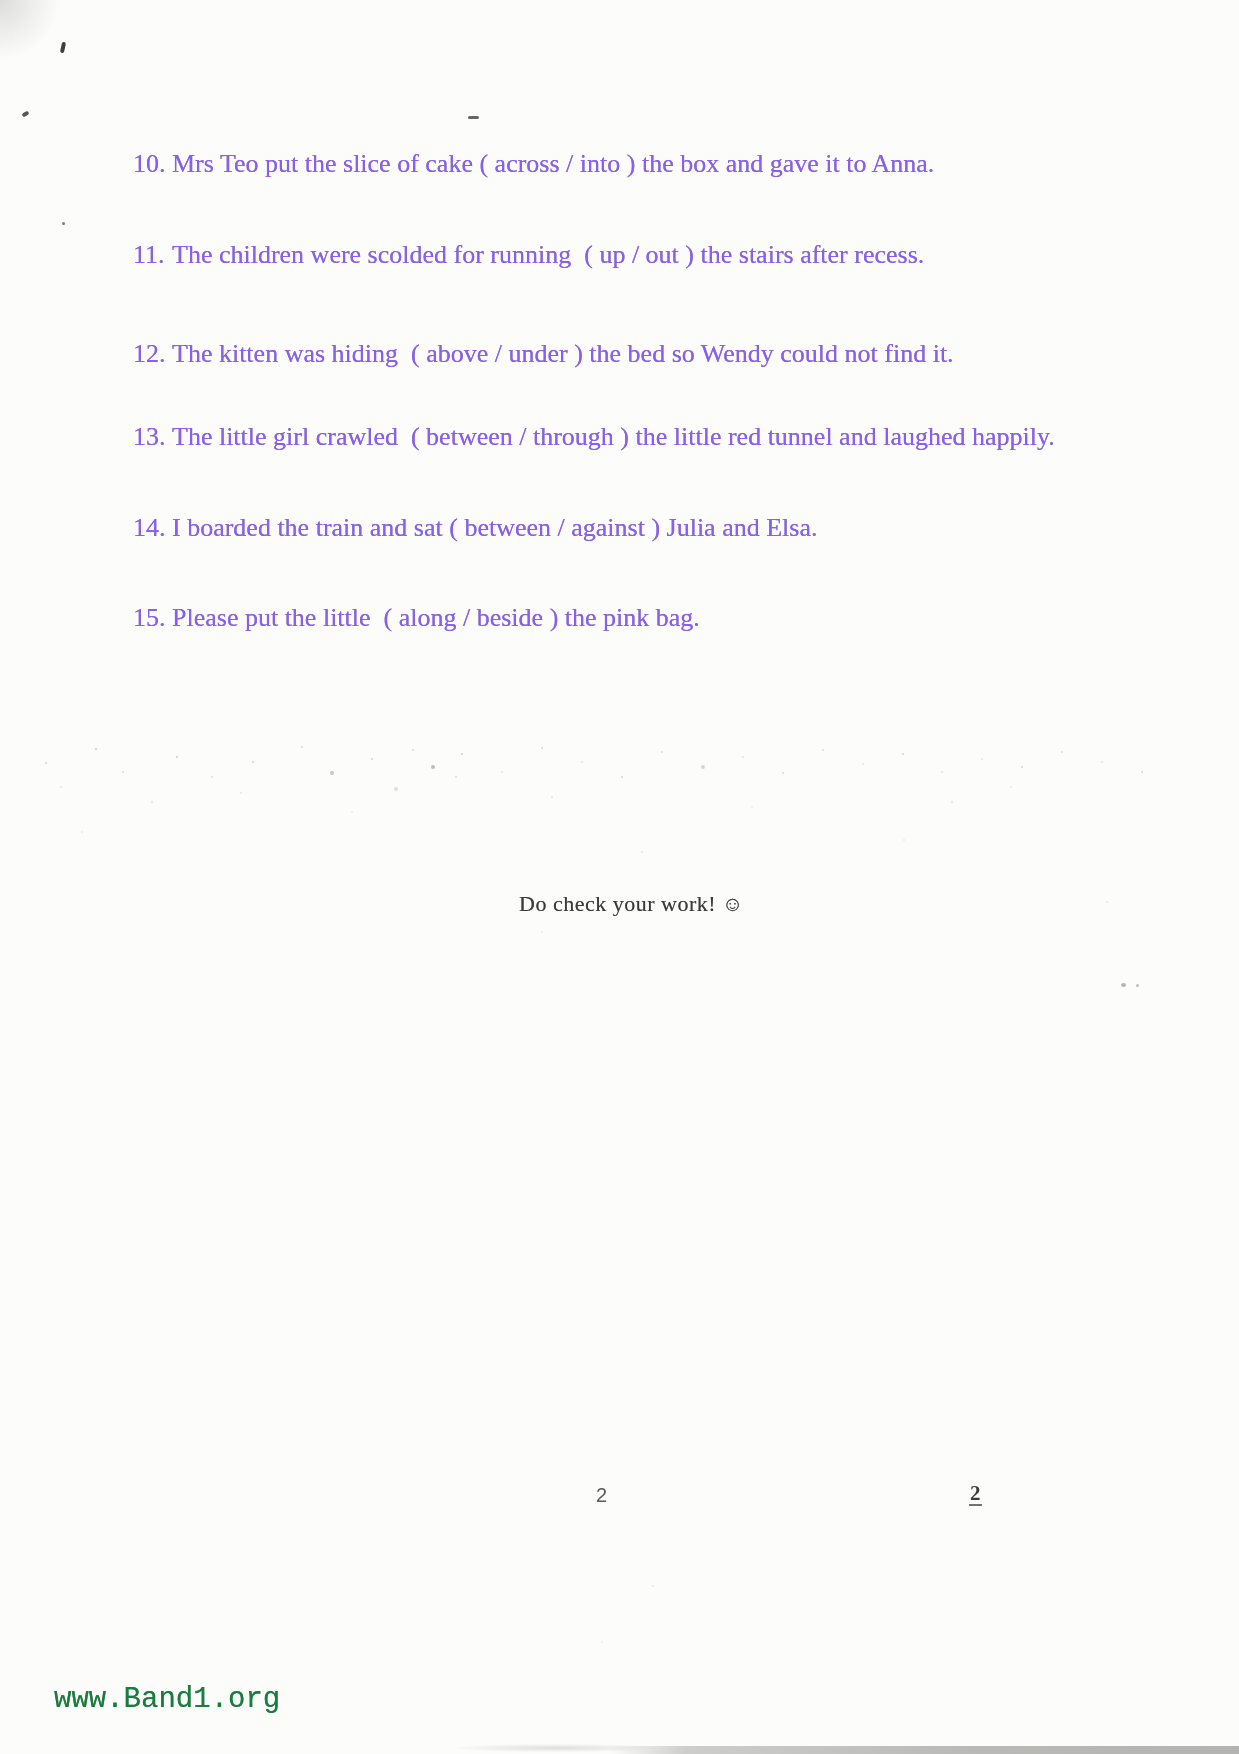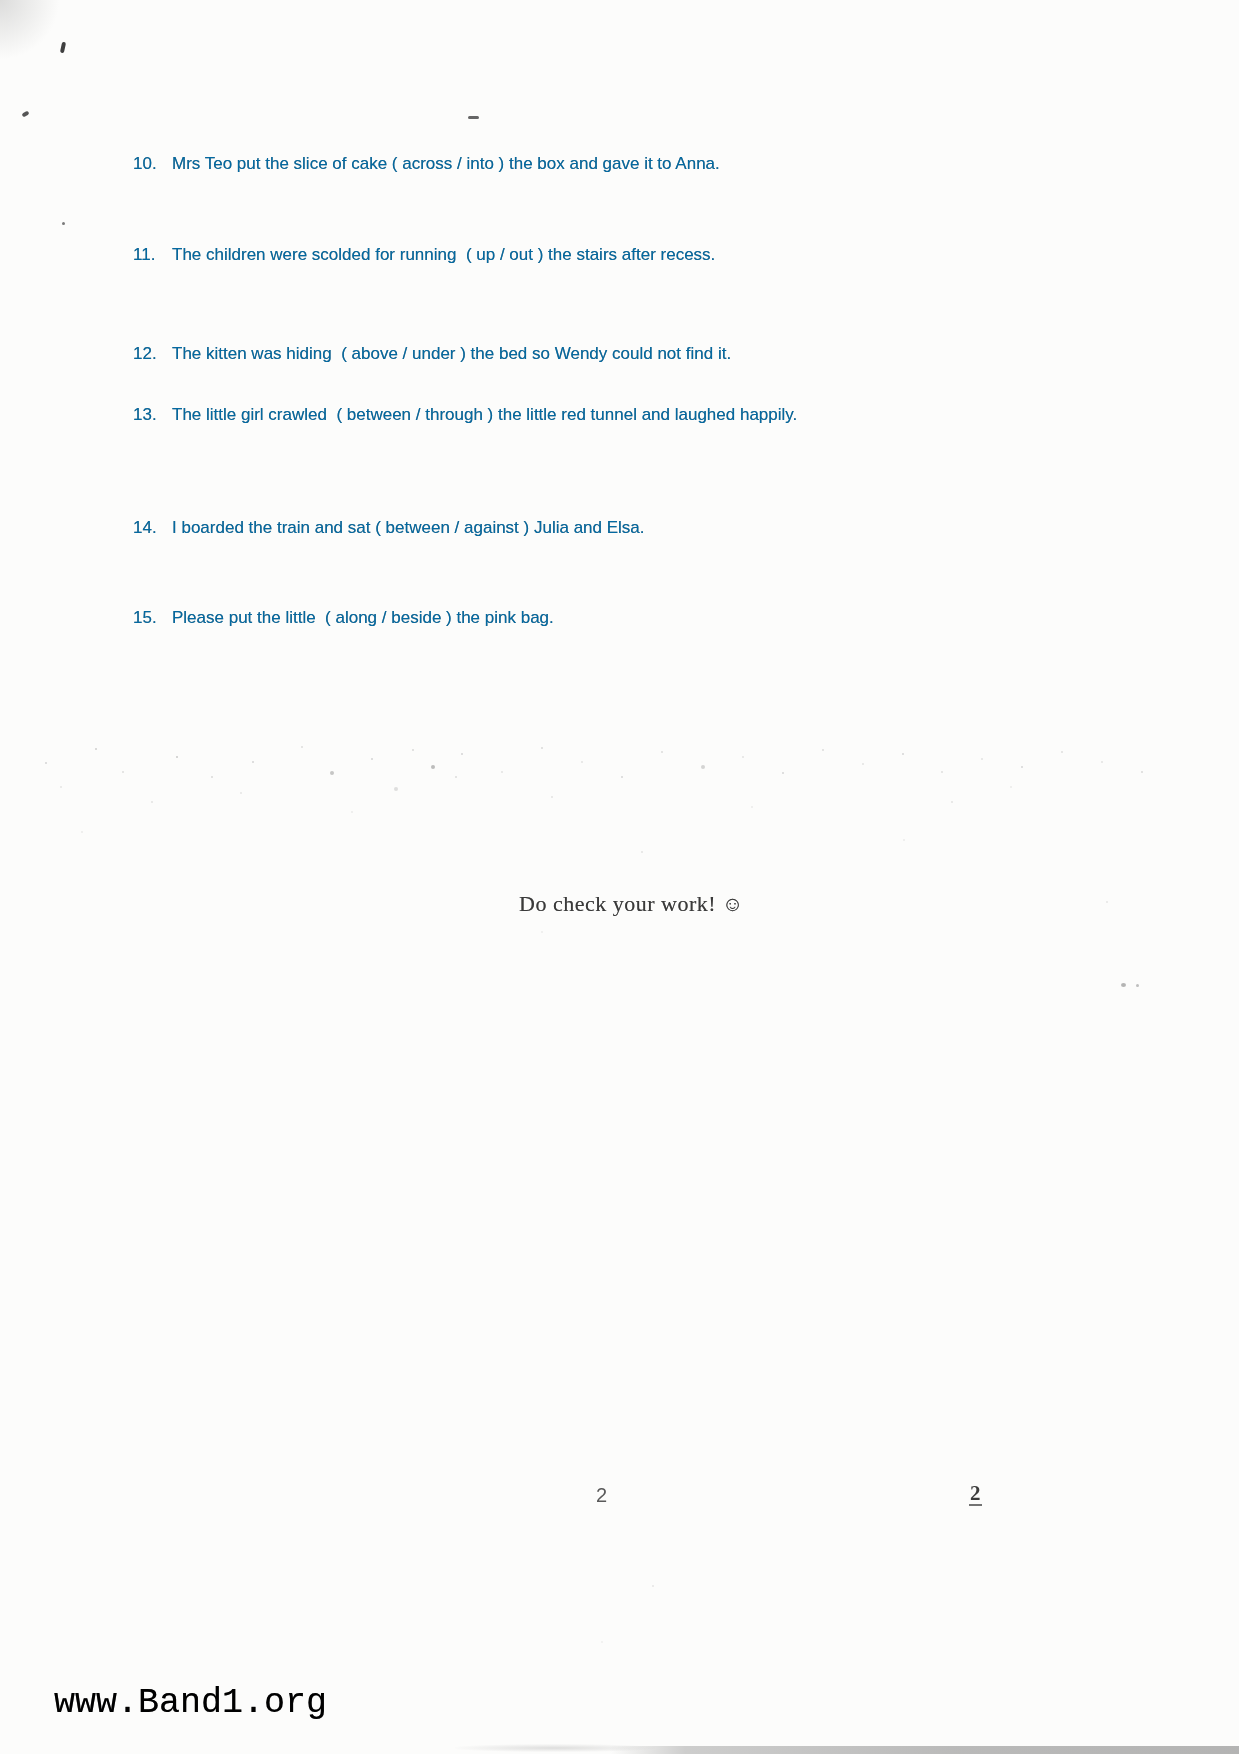--- a/index.html
+++ b/index.html
@@ -13,32 +13,33 @@
     margin:0 auto;
   }
   
   .corner-smudge{
     position:absolute;left:0;top:0;width:60px;height:60px;
     background:radial-gradient(circle at 0 0, rgba(160,160,160,.35), rgba(160,160,160,0) 70%);
   }
   .item{
     position:absolute;left:133px;
     display:flex;
-    font-size:17px;
+    font-size:26px;
     line-height:28px;
-    color:#0369a1;
+    color:#8b5cf6;
     text-shadow:0 0 .5px rgba(40,40,40,.55);
     white-space:pre;
+    font-family:Liberation Serif, serif;
   }
   .item .num{width:39px;flex:0 0 39px;}
   .item .txt{white-space:pre;}
   .i10{top:150px;}
   .i11{top:241px;}
   .i12{top:340px;justify-content:flex-end;}
-  .i13{top:401px;align-items:center;}
+  .i13{top:423px;align-items:center;}
   .i14{top:514px;}
   .i15{top:604px;}
 
   .reminder{
     position:absolute;left:519px;top:891px;
     font-family:Liberation Serif, serif;
     font-size:22px;letter-spacing:.5px;
     color:#3a3a3a;
     text-shadow:0 0 .6px rgba(60,60,60,.6);
   }
@@ -51,21 +52,21 @@
   .pagenum-right{
     position:absolute;left:969px;top:1482px;
     font-family:"Liberation Serif", serif;
     font-weight:bold;font-size:21px;color:#3c3c3c;
     border-bottom:2px solid rgba(70,70,70,.75);
     padding:0 1px 0 1px;line-height:22px;
   }
   .footer-url{
     position:absolute;left:54px;top:1683px;
     font-family:"Liberation Mono", "DejaVu Sans Mono", monospace;
-    font-size:35px;color:#000000;
+    font-size:29px;color:#15803d;
     text-shadow:0 0 .5px rgba(30,30,30,.6);
   }
 
   
   .noise{
     position:absolute;left:0;top:0;width:2px;height:2px;border-radius:50%;
     background:transparent;
     box-shadow:
       45px 762px 0 0 rgba(120,120,120,.30), 95px 748px 0 0 rgba(120,120,120,.34),
       122px 771px 0 0 rgba(120,120,120,.22), 176px 756px 0 0 rgba(110,110,110,.36),

